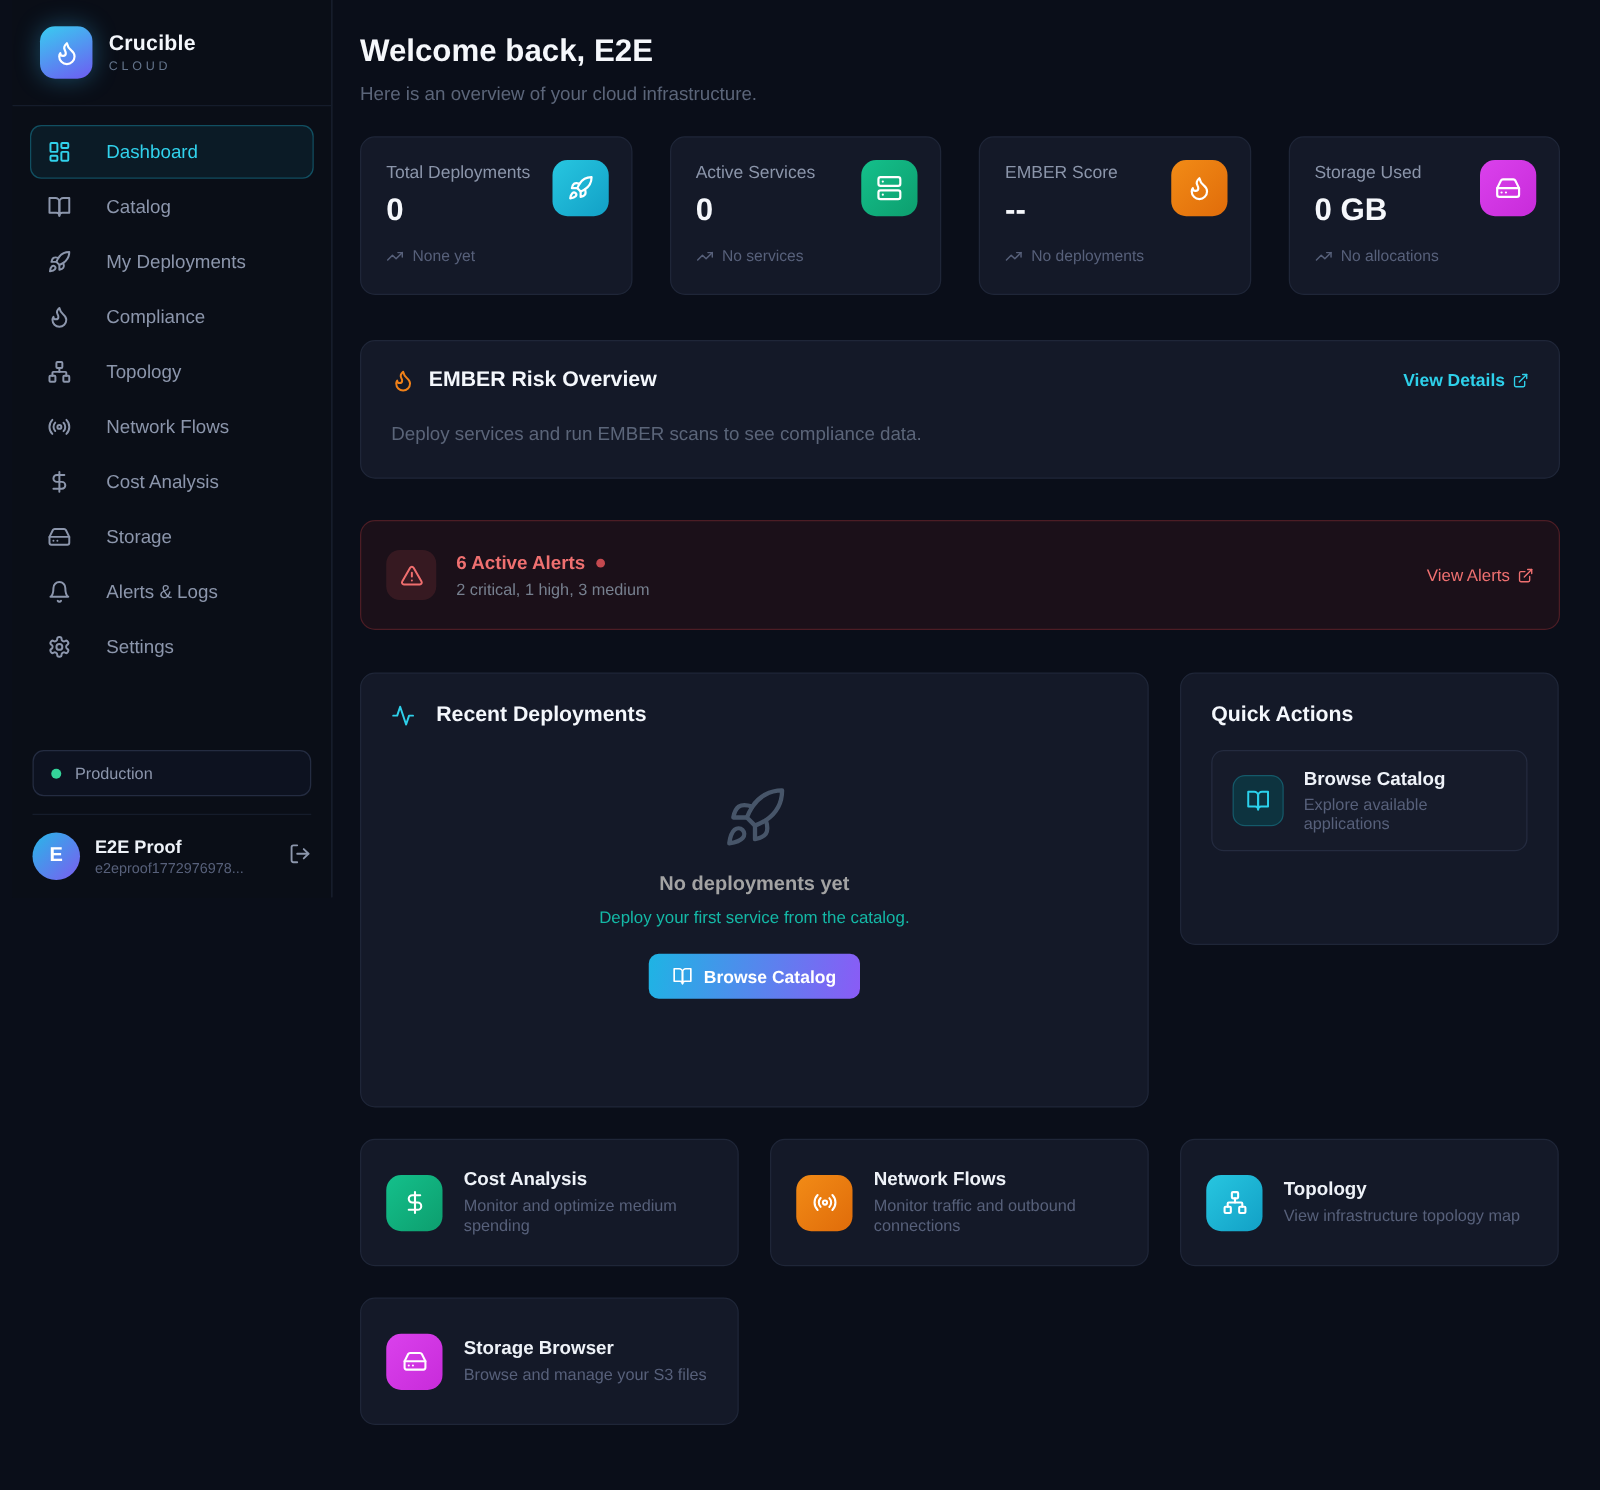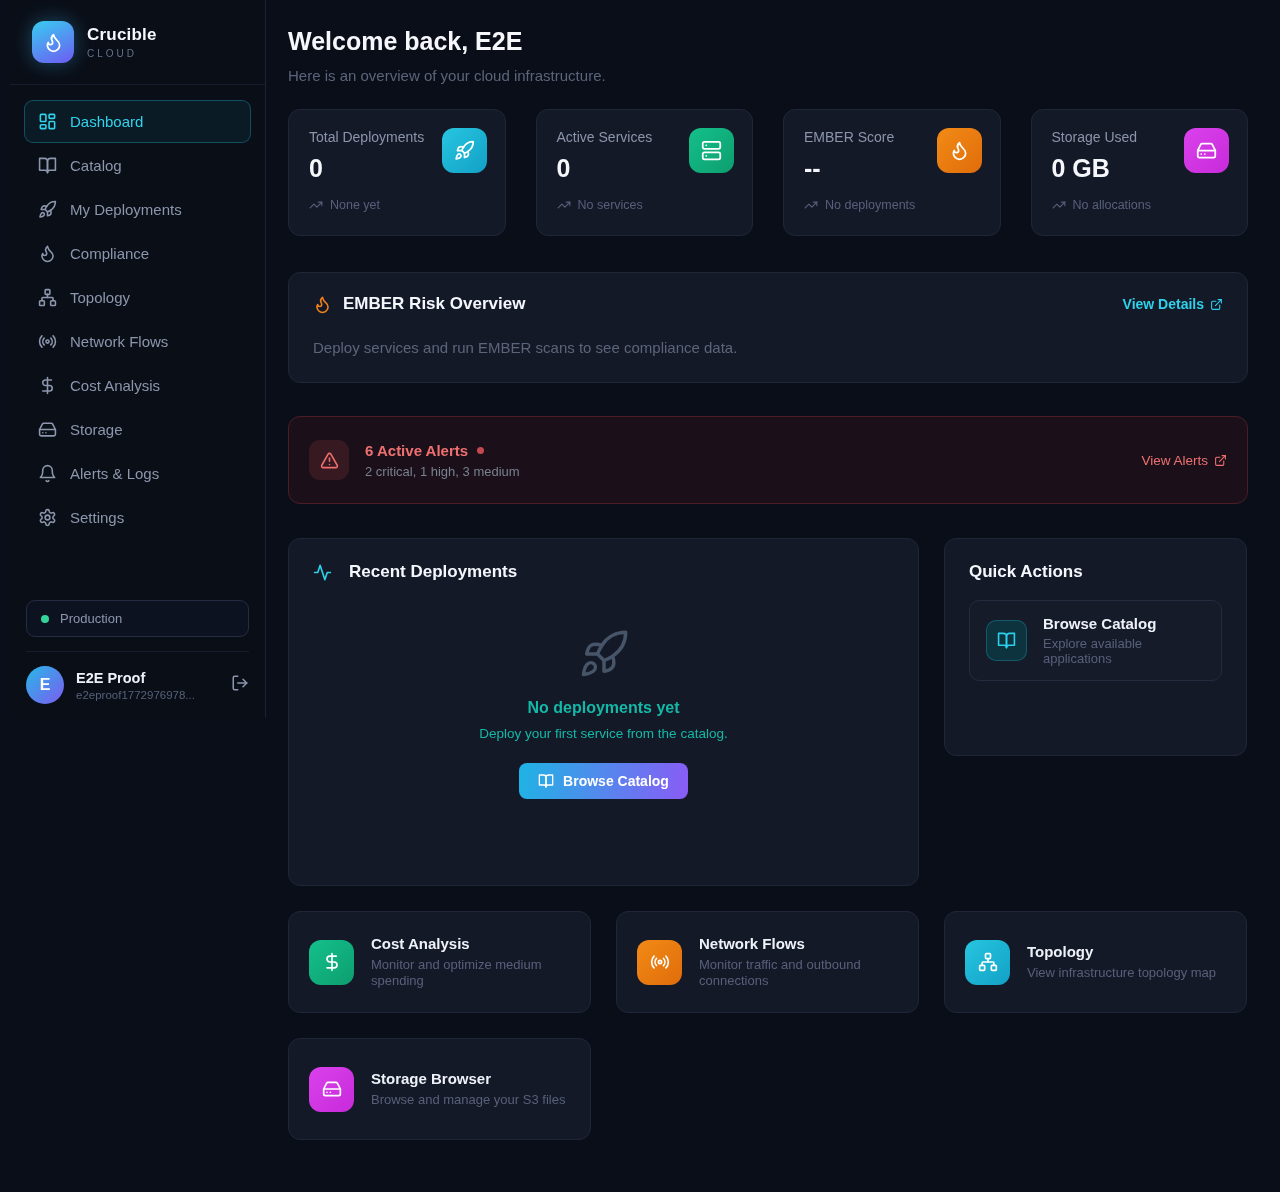--- a/index.html
+++ b/index.html
@@ -26,21 +26,21 @@
     background:linear-gradient(155deg,#38cdf0 0%,#6e5bf2 100%);
     box-shadow:0 0 20px rgba(56,189,248,.35);
     display:flex; align-items:center; justify-content:center;
     color:#fff; font-size:21px;
   }
   .brand-name { font-size:17px; font-weight:bold; color:#f4f7fc; letter-spacing:.2px; }
   .brand-tag { font-size:10px; letter-spacing:3px; color:#64748b; margin-top:3px; }
 
   .nav { padding:15px 14px 0 14px; }
   .nav-item {
-    display:flex; align-items:center; gap:13px;
+    display:flex; align-items:center; gap:28px;
     padding:11px 13px; margin-bottom:1px; border-radius:9px;
     color:#8c96ac; font-size:15px; cursor:pointer; border:1px solid transparent;
   }
   .nav-item .i { font-size:19px; }
   .nav-item.active {
     color:#31d2ec; background:rgba(34,203,234,.07);
     border:1px solid rgba(34,203,234,.30);
   }
 
   .side-bottom { margin-top:auto; padding:0 16px 14px 16px; }
@@ -109,21 +109,21 @@
   .link-red .i { font-size:13px; }
 
   .mid-grid { display:grid; grid-template-columns:631px 303px; gap:25px; margin-top:34px; }
   .recent-panel { padding:23px 24px; height:348px; display:flex; flex-direction:column; }
   .panel-head { display:flex; align-items:center; gap:17px; }
   .panel-title { font-size:17px; font-weight:bold; color:#f4f7fc; }
   .pulse-accent { color:#2ed0ea; font-size:19px; }
   .empty-state { flex:1; display:flex; flex-direction:column; align-items:center; justify-content:center; text-align:center; padding-bottom:18px; }
   .empty-rocket { color:#475569; font-size:52px; }
   .empty-rocket svg { stroke-width:1.6; }
-  .empty-title { font-size:16px; font-weight:bold; color:#14b8a6; margin-top:19px; }
+  .empty-title { font-size:16px; font-weight:bold; color:#a3a3a3; margin-top:19px; }
   .empty-sub { font-size:13.5px; color:#14b8a6; margin-top:9px; }
   .btn-gradient {
     margin-top:22px; border:none; cursor:pointer; color:#fff;
     background:linear-gradient(100deg,#1eb4e4 0%,#8a5bf6 100%);
     border-radius:8px; padding:10px 19px; font-size:14px; font-weight:bold;
     font-family:"Liberation Sans", sans-serif;
     display:inline-flex; align-items:center; gap:9px;
   }
   .btn-gradient .i { font-size:16px; }
 

